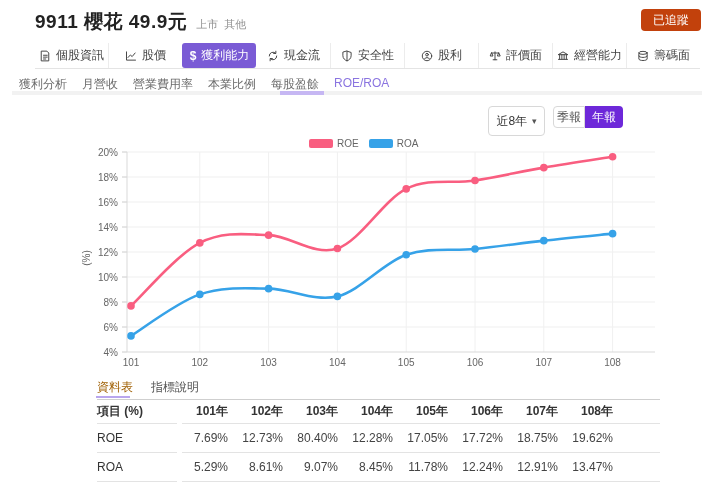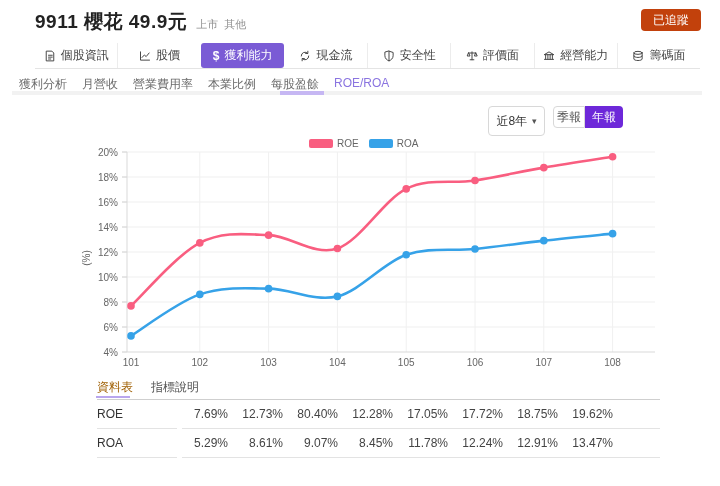--- a/index.html
+++ b/index.html
@@ -110,20 +110,30 @@
     <span>現金流</span>
   </div>
   <div class="nav-tab">
     <span class="nt-ic">
       <svg width="12" height="12" viewBox="0 0 16 16">
           <path d="M8 1.5l5.5 1.8v4.4c0 3.6-3.1 6-5.5 6.8-2.4-.8-5.5-3.2-5.5-6.8V3.3z"></path>
           <path d="M8 1.5v13"></path>
         </svg>
     </span>
     <span>安全性</span>
+  </div>
+  <div class="nav-tab">
+    <span class="nt-ic">
+      <svg width="12" height="12" viewBox="0 0 16 16">
+          <circle cx="8" cy="8" r="6.3"></circle>
+          <circle cx="8" cy="6.2" r="1.8"></circle>
+          <path d="M4.8 11.6c.5-2.1 5.9-2.1 6.4 0"></path>
+        </svg>
+    </span>
+    <span>股利</span>
   </div>
   <div class="nav-tab">
     <span class="nt-ic">
       <svg width="12" height="12" viewBox="0 0 16 16">
           <path d="M8 2.5v10.5M3.2 4h9.6M5.5 13h5"></path>
           <path d="M3.2 4L1.6 8h3.2zM12.8 4l-1.6 4h3.2z"></path>
         </svg>
     </span>
     <span>評價面</span>
   </div>
@@ -244,20 +254,34 @@
     <circle cx="552.5999999999999" cy="93.62499999999999" r="3.8" fill="#36a2e8"></circle>
   </svg>
 
 <div class="table-tabs">
   <span class="table-tab active">資料表</span>
   <span class="table-tab">指標說明</span>
 </div>
 <div class="table-tab-underline"></div>
 
 <div class="data-table">
+  <div class="t-row hd">
+    <div class="cl">項目 (%)</div>
+    <div class="cd">
+      <span class="c0">101年</span>
+      <span class="c">102年</span>
+      <span class="c">103年</span>
+      <span class="c">104年</span>
+      <span class="c">105年</span>
+      <span class="c">106年</span>
+      <span class="c">107年</span>
+      <span class="c">108年</span>
+      <span class="sp"></span>
+    </div>
+  </div>
   <div class="t-row vr">
     <div class="cl">ROE</div>
     <div class="cd">
       <span class="c0">7.69%</span>
       <span class="c">12.73%</span>
       <span class="c">80.40%</span>
       <span class="c">12.28%</span>
       <span class="c">17.05%</span>
       <span class="c">17.72%</span>
       <span class="c">18.75%</span>

